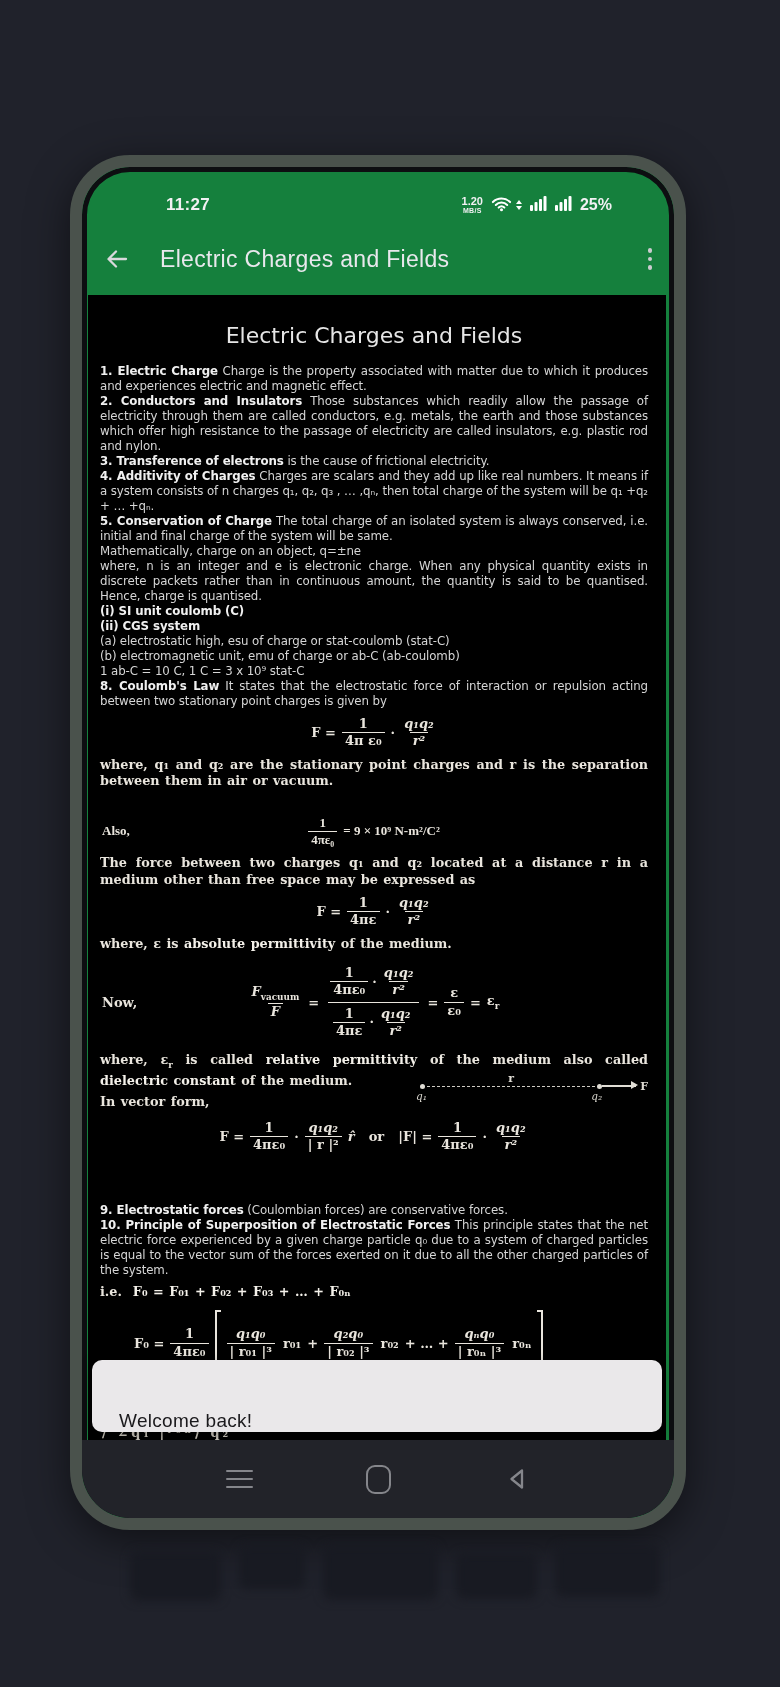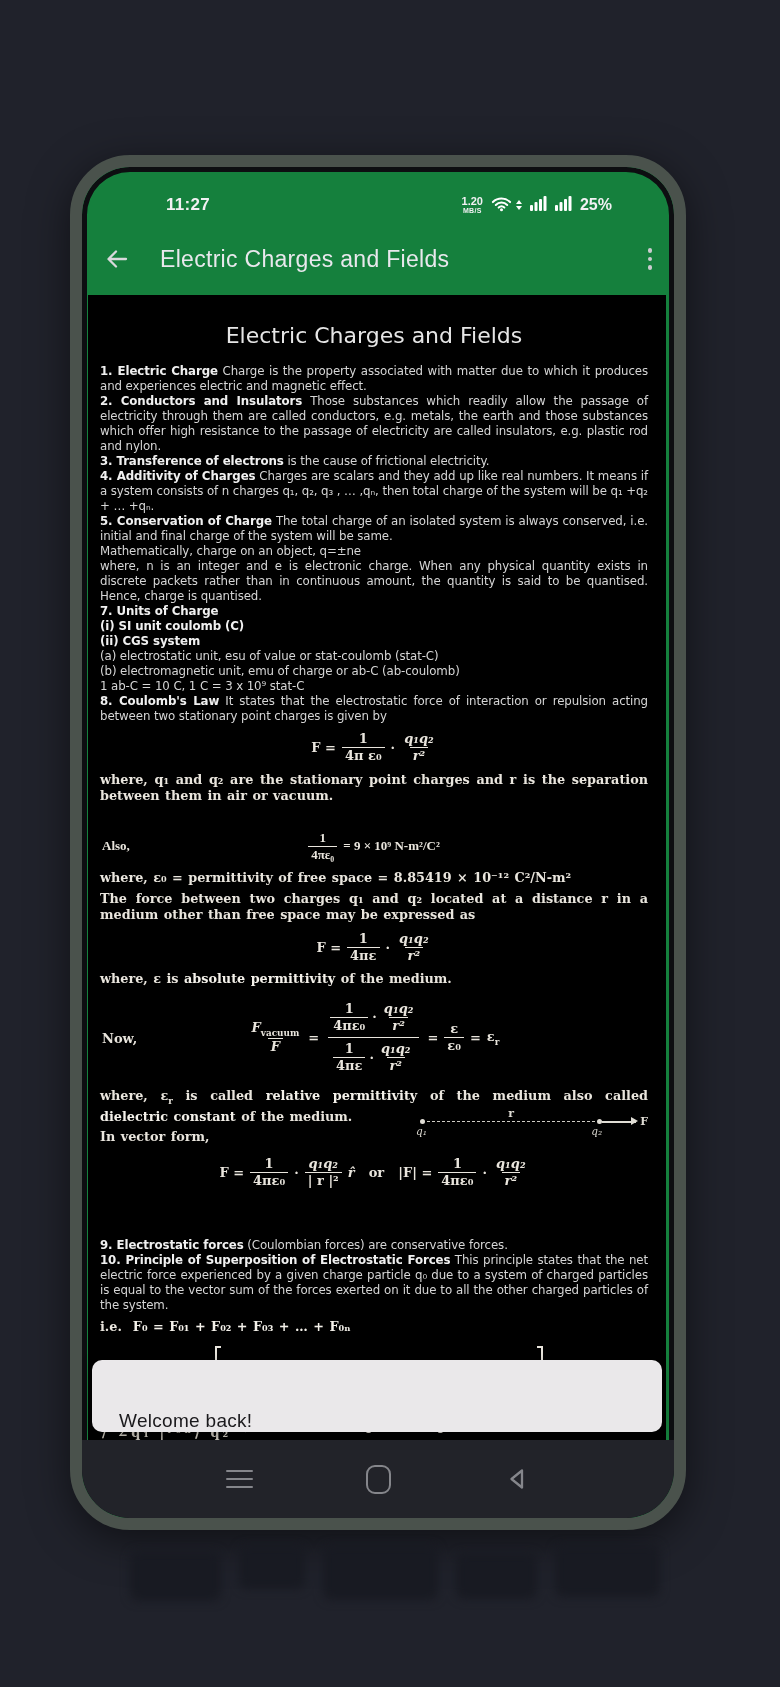--- a/index.html
+++ b/index.html
@@ -178,24 +178,23 @@
     <div class="page">
       <div class="doc-title">Electric Charges and Fields</div>
 
       <p class="s"><b>1. Electric Charge</b><span> Charge is the property associated with matter due to which it produces and experiences electric and magnetic effect.</span></p>
       <p class="s"><b>2. Conductors and Insulators</b><span> Those substances which readily allow the passage of electricity through them are called conductors, e.g. metals, the earth and those substances which offer high resistance to the passage of electricity are called insulators, e.g. plastic rod and nylon.</span></p>
       <p class="s"><b>3. Transference of electrons</b><span> is the cause of frictional electricity.</span></p>
       <p class="s"><b>4. Additivity of Charges</b><span> Charges are scalars and they add up like real numbers. It means if a system consists of n charges q₁, q₂, q₃ , … ,qₙ, then total charge of the system will be q₁ +q₂ + … +qₙ.</span></p>
       <p class="s"><b>5. Conservation of Charge</b><span> The total charge of an isolated system is always conserved, i.e. initial and final charge of the system will be same.</span></p>
       <p class="s"><b></b><span>Mathematically, charge on an object, q=±ne</span></p>
       <p class="s"><b></b><span>where, n is an integer and e is electronic charge. When any physical quantity exists in discrete packets rather than in continuous amount, the quantity is said to be quantised. Hence, charge is quantised.</span></p>
-      <p class="s"><b>7. Units of Charge</b><span></span></p>
       <p class="s"><b>(i) SI unit coulomb (C)</b><span></span></p>
       <p class="s"><b>(ii) CGS system</b><span></span></p>
-      <p class="s"><b></b><span>(a) electrostatic unit, esu of value or stat-coulomb (stat-C)</span></p>
+      <p class="s"><b></b><span>(a) electrostatic high, esu of charge or stat-coulomb (stat-C)</span></p>
       <p class="s"><b></b><span>(b) electromagnetic unit, emu of charge or ab-C (ab-coulomb)</span></p>
       <p class="s"><b></b><span>1 ab-C = 10 C, 1 C = 3 x 10⁹ stat-C</span></p>
       <p class="s"><b>8. Coulomb's Law</b><span> It states that the electrostatic force of interaction or repulsion acting between two stationary point charges is given by</span></p>
 
       <div class="frow">
         <span>F =</span>
         <span class="frac">
             <span class="num">1</span>
             <span class="den">4π ε₀</span>
           </span>
@@ -210,21 +209,20 @@
 
       <div class="frow" style="margin-top:25px;font-family:Liberation Serif, serif;">
         <span class="rowlabel">Also,</span>
         <span class="frac">
             <span class="num">1</span>
             <span class="den">4πε₀</span>
           </span>
         <span>= 9 × 10⁹ N-m²/C²</span>
       </div>
 
-      <p class="r" style="margin-top:6px;">where,   ε₀ = permittivity of free space = 8.85419 × 10⁻¹² C²/N-m²</p>
       <p class="r" style="margin-top:4px;">The force between two charges q₁ and q₂ located at a distance r in a medium other than free space may be expressed as</p>
 
       <div class="frow">
         <span>F =</span>
         <span class="frac">
             <span class="num">1</span>
             <span class="den">4πε</span>
           </span>
         <span>·</span>
         <span class="frac">

